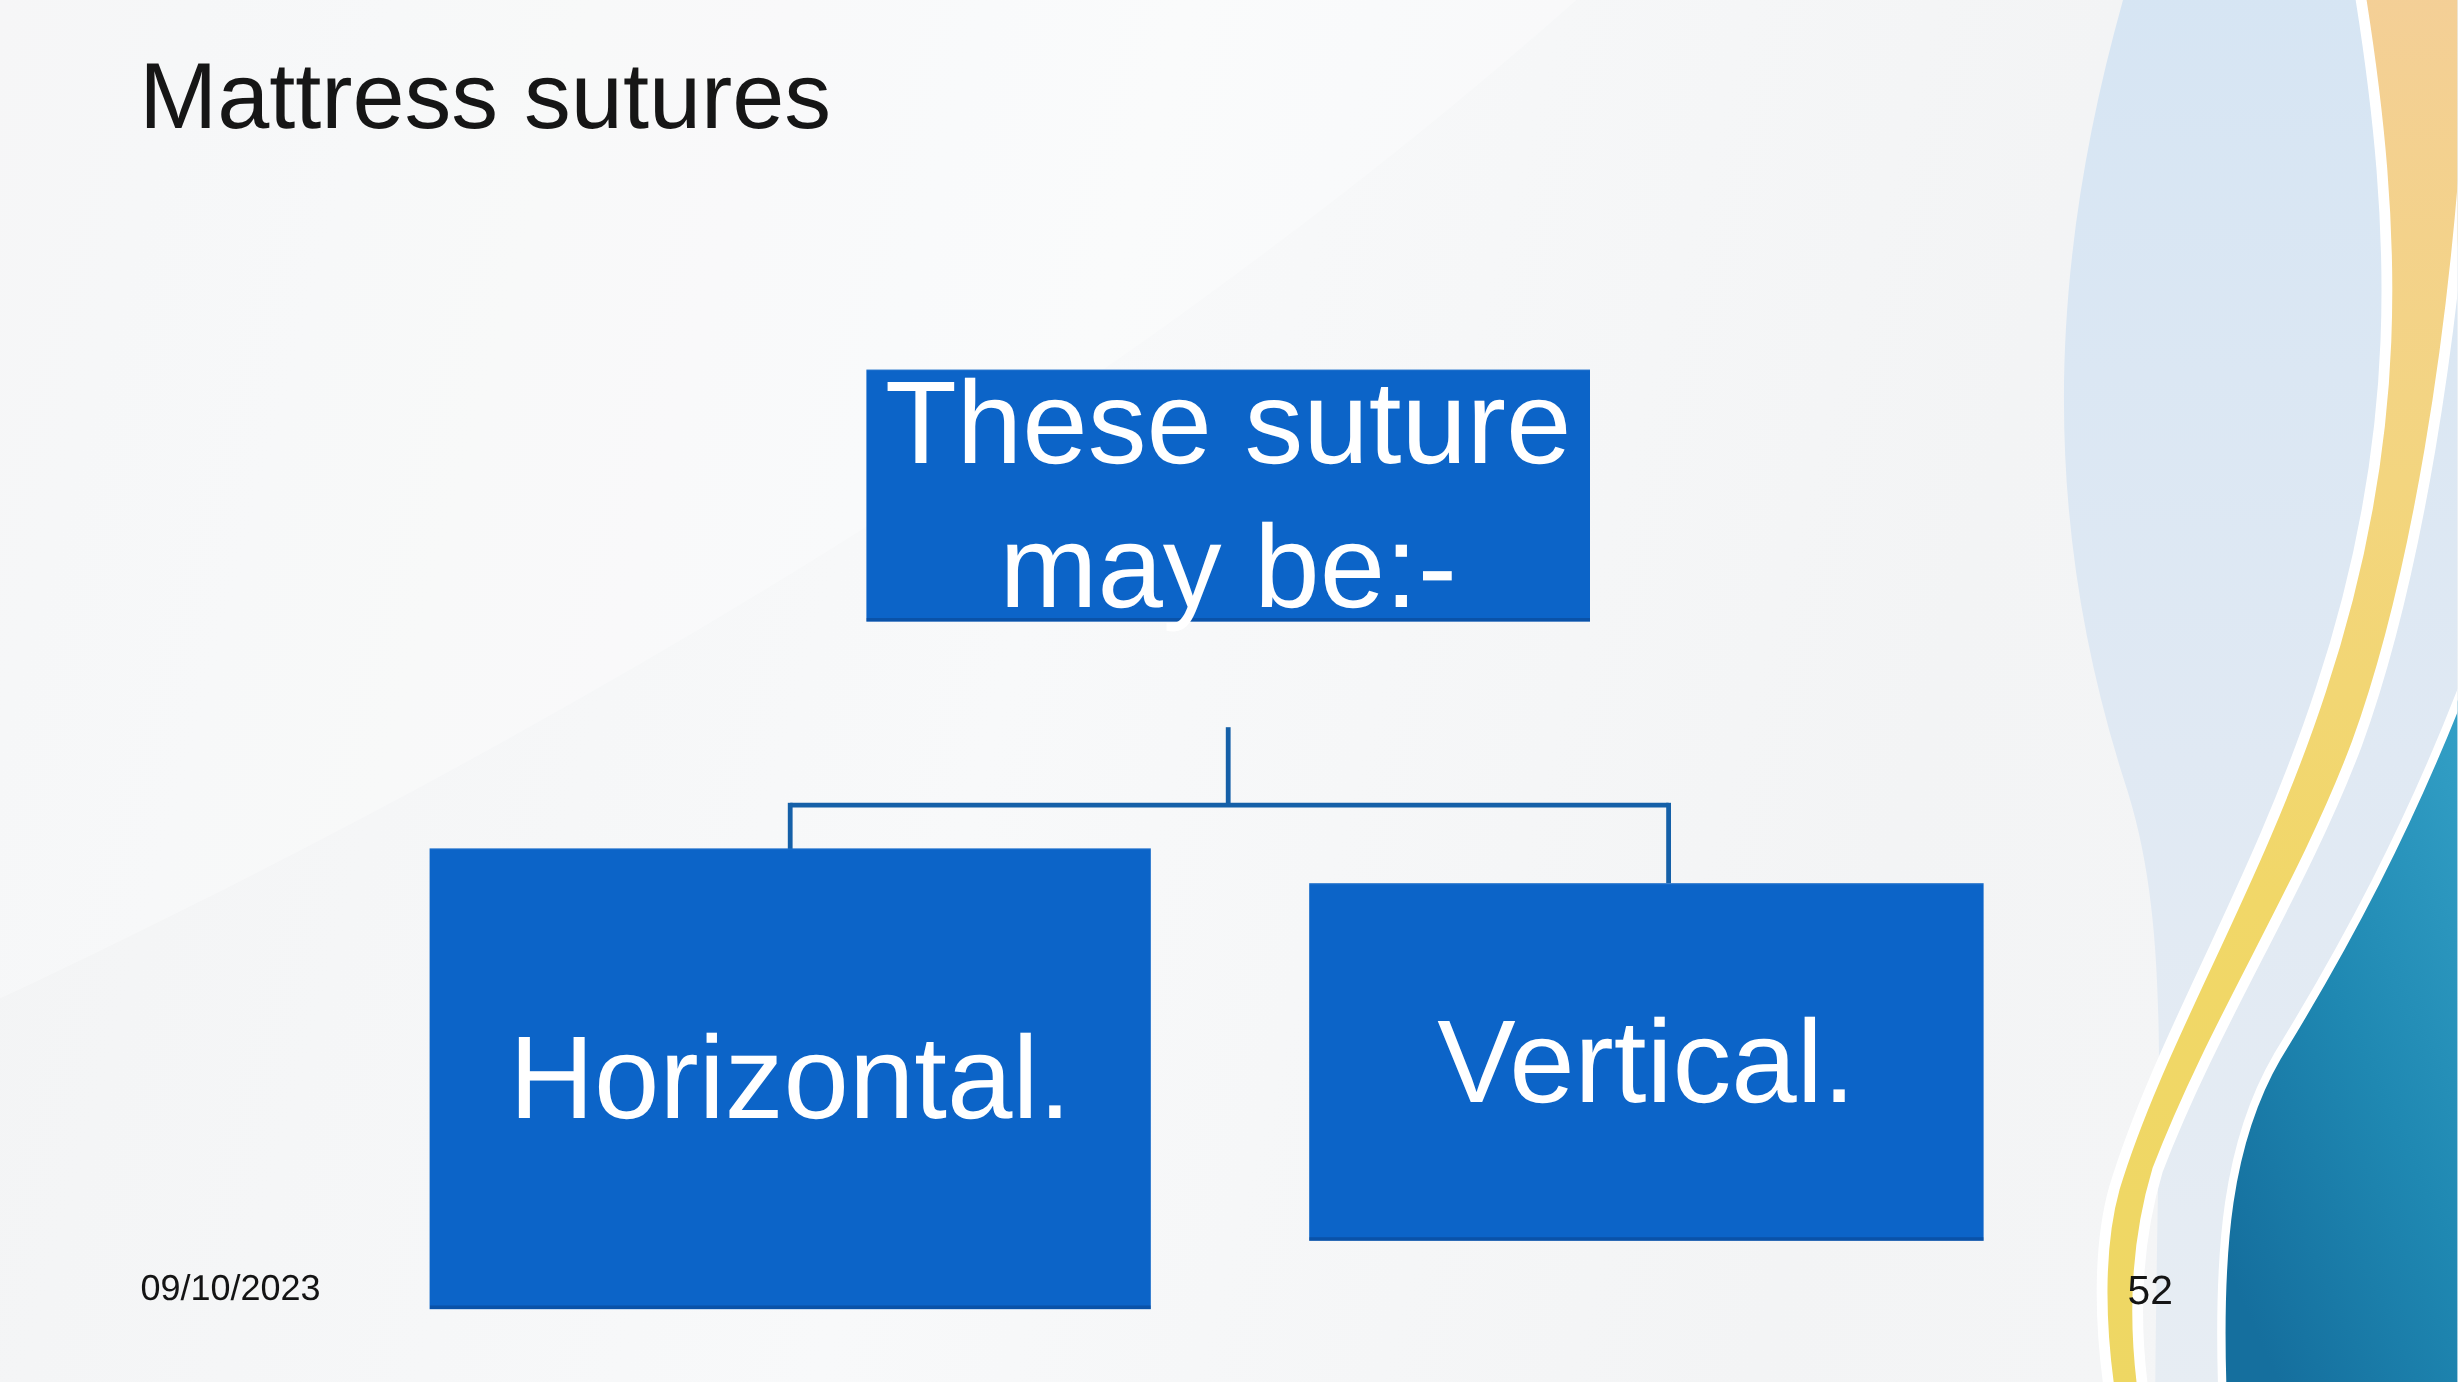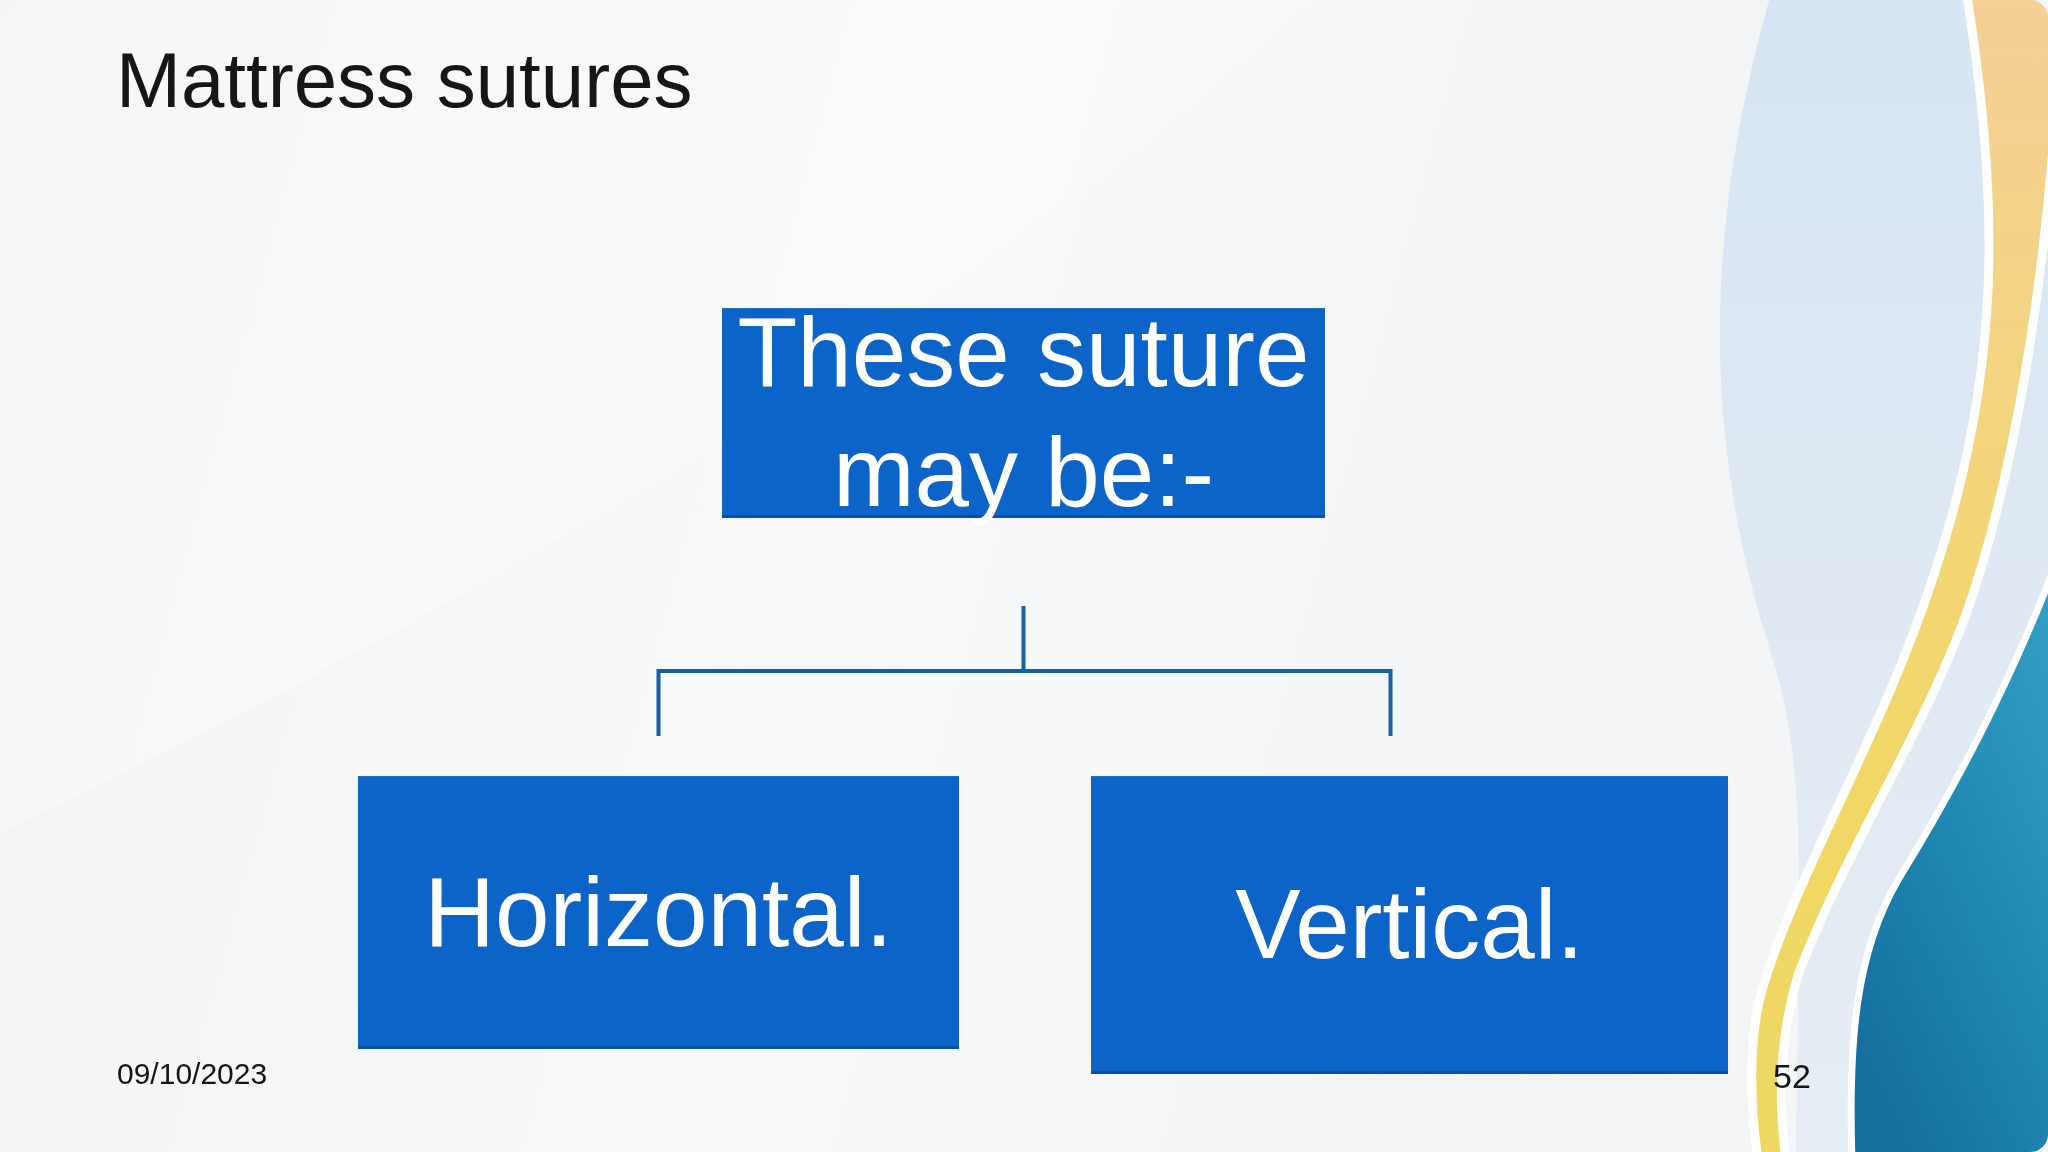--- a/index.html
+++ b/index.html
@@ -13,21 +13,20 @@
   html,body{width:2048px;height:1152px;overflow:hidden;}
   body{
     font-family:"Liberation Sans","DejaVu Sans",sans-serif;
     background:#f4f5f6;
   }
   .slide{
     position:relative;
     width:2048px;height:1152px;
     background:linear-gradient(105deg,#f2f3f4 0%,#f8f9fa 42%,#f3f4f5 75%,#f5f6f7 100%);
     overflow:hidden;
-    border-radius:18px;
   }
   .decor{
     position:absolute;left:0;top:0;width:2048px;height:1152px;
     display:block;
   }
   .slide-title{
     position:absolute;left:116px;top:36px;
     font-size:78px;line-height:1.15;font-weight:400;
     color:var(--title-text,#161616);
     letter-spacing:0px;
@@ -36,22 +35,22 @@
   .node{
     position:absolute;
     background:var(--box-fill,#0c64c8);
     color:var(--box-text,#ffffff);
     display:flex;align-items:center;justify-content:center;
     text-align:center;
     font-size:98px;line-height:1.22;font-weight:400;
     box-shadow:inset 0 -3px 0 rgba(10,50,110,0.35), inset 0 1px 0 rgba(255,255,255,0.08);
   }
   .node-root{left:722px;top:308px;width:603px;height:210px;padding:0 10px;}
-  .node-left{left:358px;top:776px;width:601px;height:273px;}
-  .node-right{left:1091px;top:736px;width:637px;height:298px;margin-top:40px;}
+  .node-left{left:358px;top:707px;width:601px;height:384px;}
+  .node-right{left:1091px;top:736px;width:562px;height:298px;}
   .connector-layer{
     position:absolute;left:0;top:0;width:2048px;height:1152px;
     pointer-events:none;
   }
   .footer-date{
     position:absolute;left:117px;top:1057px;
     font-size:30px;color:var(--footer-text,#141414);
   }
   .footer-page{
     position:absolute;left:1773px;top:1057px;width:80px;

